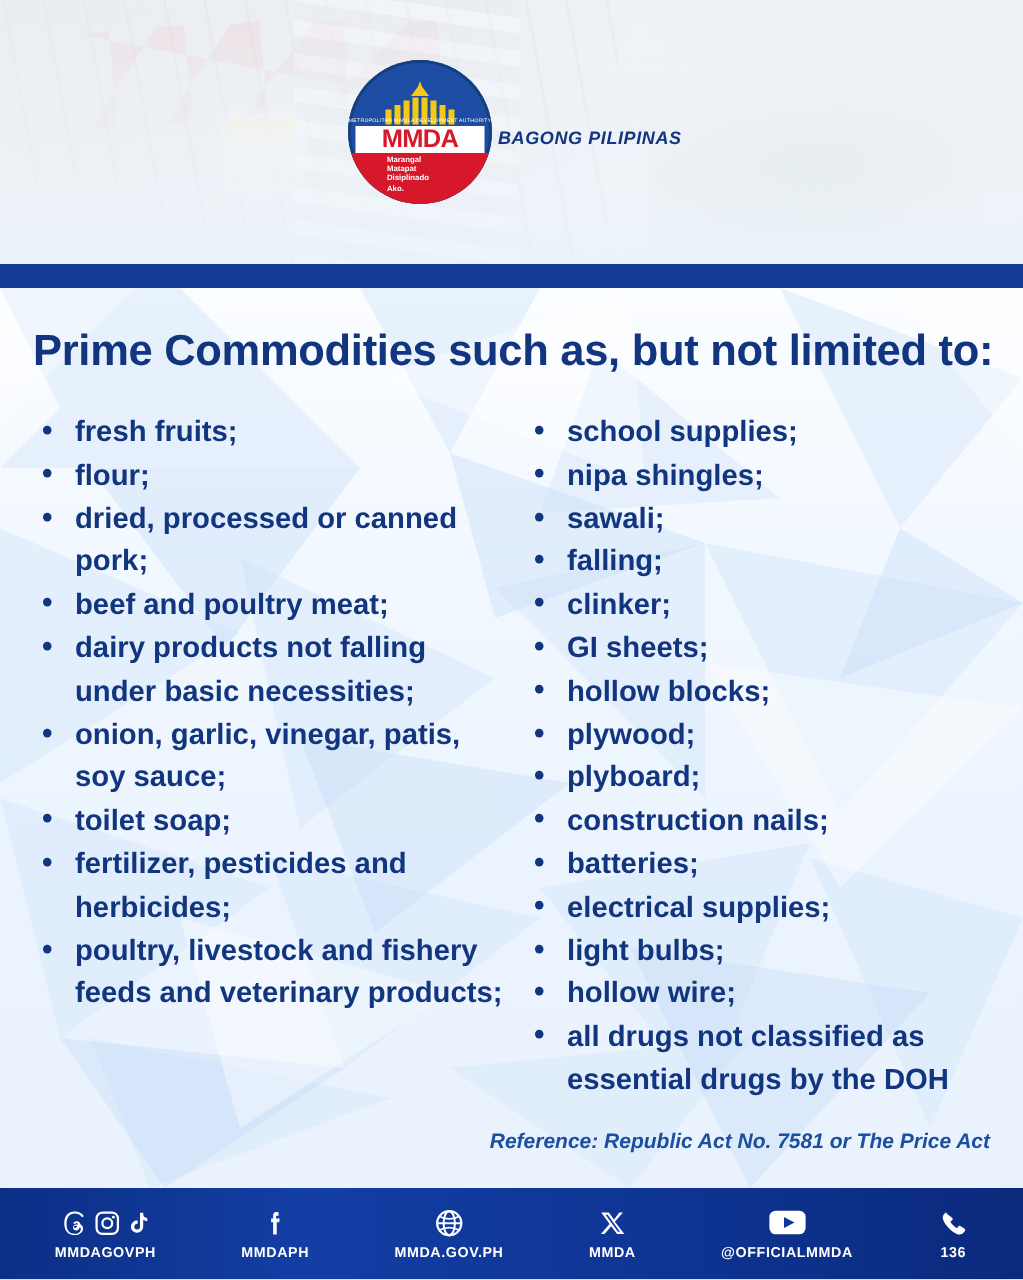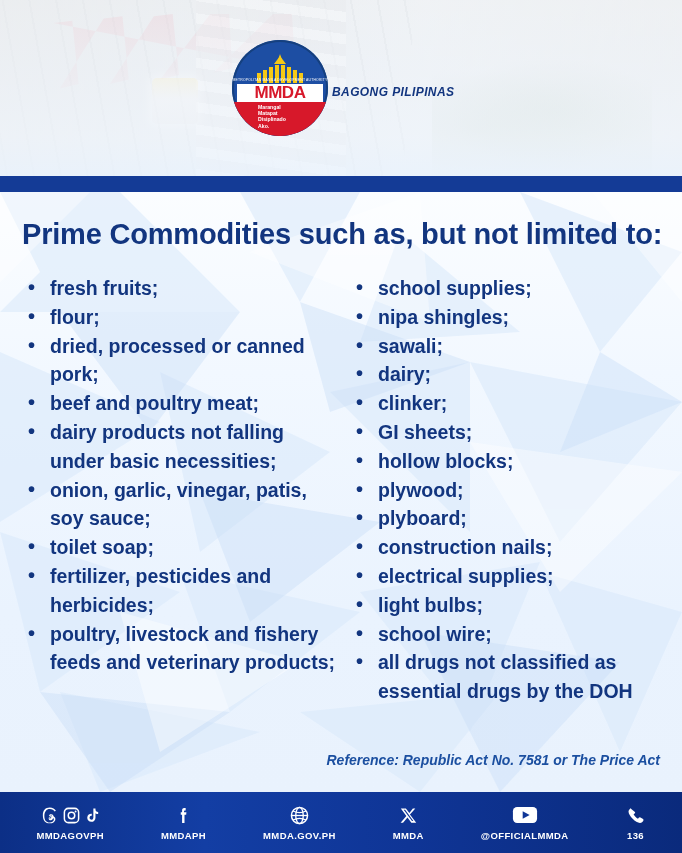--- a/index.html
+++ b/index.html
@@ -420,30 +420,31 @@
           <li>fertilizer, pesticides and herbicides;</li>
           <li>poultry, livestock and fishery feeds and veterinary products;</li>
         </ul>
       </div>
 
       <div class="col col-right">
         <ul class="clist">
           <li>school supplies;</li>
           <li>nipa shingles;</li>
           <li>sawali;</li>
-          <li>dairy;</li>
+          <li>falling;</li>
           <li>clinker;</li>
           <li>GI sheets;</li>
           <li>hollow blocks;</li>
           <li>plywood;</li>
           <li>plyboard;</li>
           <li>construction nails;</li>
+          <li>batteries;</li>
           <li>electrical supplies;</li>
           <li>light bulbs;</li>
-          <li>school wire;</li>
+          <li>hollow wire;</li>
           <li>all drugs not classified as essential drugs by the DOH</li>
         </ul>
       </div>
 
     </div>
 
     <div class="reference">Reference: Republic Act No. 7581 or The Price Act</div>
   </div>
 
   <div class="footer">

